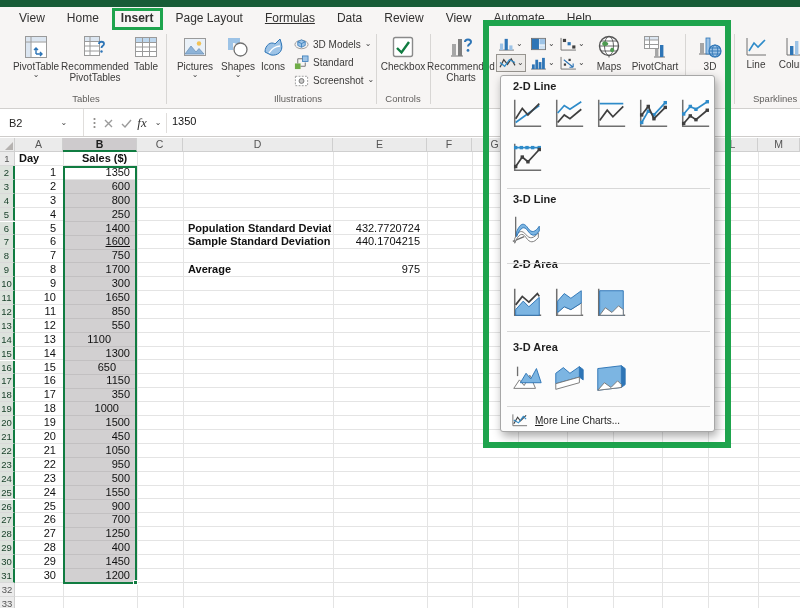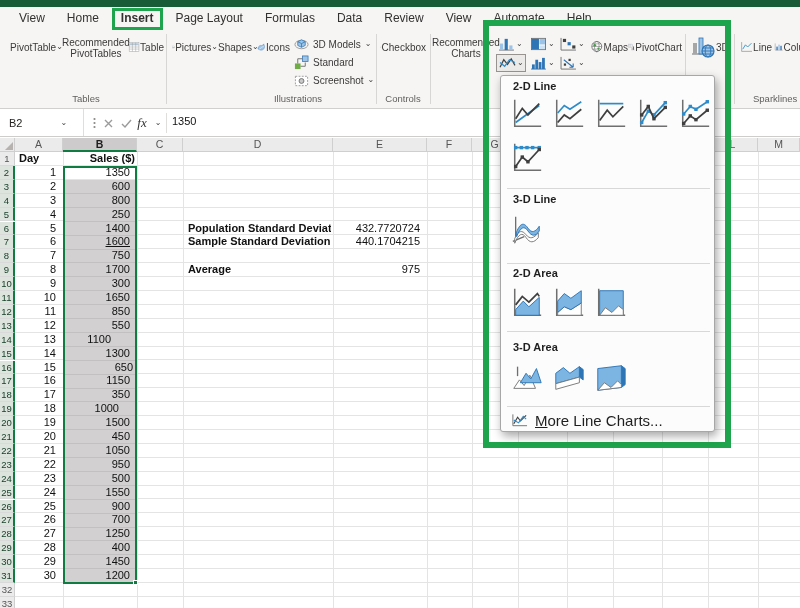--- a/index.html
+++ b/index.html
@@ -10,21 +10,21 @@
   
   #titlebar { left:0; top:0; width:800px; height:7px; }
   #tabrow { left:0; top:7px; width:800px; height:23px; background:#f7f5f4; display:flex; align-items:stretch; padding-left:8px; }
   .tab { position:relative; font-size:12px; color:#323130; padding:4px 11px 0 11px; cursor:default; }
   .tab.active { font-weight:bold; }
   .tab.active .tlbl { display:inline-block; border-bottom:3px solid #107c41; padding-bottom:2px;text-align:right; }
   .tab-annot { position:absolute; inset:1px 2px 0px 2px; border:3px solid #1ea44d; pointer-events:none; }
 
   
   #ribbon { left:0; top:30px; width:800px; height:79px; background:#f7f5f4; border-bottom:1px solid #d2d0ce; font-size:10px; color:#3b3a39; }
-  .rbtn { position:absolute; display:flex; flex-direction:row; align-items:center; text-align:center; line-height:11px; }
+  .rbtn { position:absolute; display:flex; flex-direction:column; align-items:center; text-align:center; line-height:11px; }
   .rbtn .cap { margin-top:1px; }
   .caret { font-size:8px; line-height:6px; color:#444; }
   .smallbtn { position:absolute; display:flex; align-items:center; gap:4px; font-size:10px; }
   .glabel { position:absolute; top:63px; font-size:9.5px; color:#605e5c; text-align:center; }
   .gdiv { position:absolute; top:4px; height:70px; width:1px; background:#d8d6d4; }
   .chartbtn { position:absolute; width:30px; height:18px; display:flex; align-items:center; gap:1px; padding-left:2px; }
   .chartbtn.pressed { background:#eceae8; border:1px solid #97948f; }
 
   
   #fbar { left:0; top:109px; width:800px; height:28px; background:#fff; border-bottom:1px solid #cfcdcb; font-size:11px; }
@@ -52,35 +52,35 @@
   .cell.r { text-align:right; padding-right:4px; }
   .cell.l { text-align:left; padding-left:3px; }
   .cell.b { font-weight:bold; }
 
   
   #chartannot { left:483px; top:20px; width:248px; height:428px; border:6px solid #1ea44d; z-index:40; pointer-events:none; }
   #dropdown { left:500px; top:75px; width:215px; height:357px; background:#fcfcfc; border:1px solid #a7a7a7; border-radius:3px; box-shadow:2px 4px 10px rgba(0,0,0,.35); z-index:50; }
   .ddtitle { position:absolute; left:12px; font-size:11px; font-weight:bold; color:#1f1f1f; }
   .tile { position:absolute; width:36px; height:38px; display:flex; align-items:center; justify-content:center; }
   .ddsep { position:absolute; left:6px; width:203px; height:1px; background:#d8d8d8; }
-  #ddfooter { position:absolute; left:10px; top:334px; height:20px; display:flex; align-items:center; gap:7px; font-size:15px; color:#1f1f1f; }
+  #ddfooter { position:absolute; left:10px; top:334px; height:20px; display:flex; align-items:center; gap:7px; font-size:10px; color:#1f1f1f; }
 </style>
 </head>
 <body>
 
 <div id="root">
 
   <div id="titlebar" class="abs" style="background:#185c37"></div>
 
   <div id="tabrow" class="abs">
       <div class="tab" style="position: relative;"><span class="tlbl">View</span></div>
       <div class="tab" style="position: relative;"><span class="tlbl">Home</span></div>
       <div class="tab active" style="position: relative;"><span class="tlbl">Insert</span><div class="tab-annot"></div></div>
       <div class="tab" style="position: relative;"><span class="tlbl">Page Layout</span></div>
-      <div class="tab" style="position: relative;"><span class="tlbl">Formulas</span></div>
+      <div class="tab" style="position: relative; text-decoration: underline;"><span class="tlbl">Formulas</span></div>
       <div class="tab" style="position: relative;"><span class="tlbl">Data</span></div>
       <div class="tab" style="position: relative;"><span class="tlbl">Review</span></div>
       <div class="tab" style="position: relative;"><span class="tlbl">View</span></div>
       <div class="tab" style="position: relative;"><span class="tlbl">Automate</span></div>
       <div class="tab" style="position: relative;"><span class="tlbl">Help</span></div>
     </div>
 
   <div id="ribbon" class="abs">
 
     <div class="rbtn" style="left:10px;top:4px;width:52px;">
@@ -385,21 +385,21 @@
       <div class="vline" style="left: 518px; top: 14px; height: 456px;"></div>
       <div class="vline" style="left: 567px; top: 14px; height: 456px;"></div>
       <div class="vline" style="left: 613px; top: 14px; height: 456px;"></div>
       <div class="vline" style="left: 662px; top: 14px; height: 456px;"></div>
       <div class="vline" style="left: 708px; top: 14px; height: 456px;"></div>
       <div class="vline" style="left: 758px; top: 14px; height: 456px;"></div>
       <div id="selfill" style="left: 64px; top: 41.8px; width: 72px; height: 403.1px;"></div>
       <div id="selborder" style="left: 63px; top: 27.9px; width: 74px; height: 418px;"></div>
       <div id="fillhandle" style="left: 133px; top: 441.9px;"></div>
       <div class="cell b l" style="left: 16px; top: 14px; width: 45px; height: 13.9px;">Day</div>
-      <div class="cell b l" style="left: 65px; top: 14px; width: 70px; height: 13.9px; text-align: right;">Sales ($)</div>
+      <div class="cell b l" style="left: 79px; top: 14px; width: 70px; height: 13.9px;">Sales ($)</div>
       <div class="cell r" style="left: 15px; top: 27.9px; width: 45px; height: 13.9px;">1</div>
       <div class="cell r" style="left: 63px; top: 27.9px; width: 71px; height: 13.9px;">1350</div>
       <div class="cell r" style="left: 15px; top: 41.8px; width: 45px; height: 13.9px;">2</div>
       <div class="cell r" style="left: 63px; top: 41.8px; width: 71px; height: 13.9px;">600</div>
       <div class="cell r" style="left: 15px; top: 55.7px; width: 45px; height: 13.9px;">3</div>
       <div class="cell r" style="left: 63px; top: 55.7px; width: 71px; height: 13.9px;">800</div>
       <div class="cell r" style="left: 15px; top: 69.6px; width: 45px; height: 13.9px;">4</div>
       <div class="cell r" style="left: 63px; top: 69.6px; width: 71px; height: 13.9px;">250</div>
       <div class="cell r" style="left: 15px; top: 83.5px; width: 45px; height: 13.9px;">5</div>
       <div class="cell r" style="left: 63px; top: 83.5px; width: 71px; height: 13.9px;">1400</div>
@@ -415,21 +415,21 @@
       <div class="cell r" style="left: 63px; top: 153px; width: 71px; height: 13.9px;">1650</div>
       <div class="cell r" style="left: 15px; top: 166.9px; width: 45px; height: 13.9px;">11</div>
       <div class="cell r" style="left: 63px; top: 166.9px; width: 71px; height: 13.9px;">850</div>
       <div class="cell r" style="left: 15px; top: 180.8px; width: 45px; height: 13.9px;">12</div>
       <div class="cell r" style="left: 63px; top: 180.8px; width: 71px; height: 13.9px;">550</div>
       <div class="cell r" style="left: 15px; top: 194.7px; width: 45px; height: 13.9px;">13</div>
       <div class="cell r" style="left: 63px; top: 194.7px; width: 52px; height: 13.9px;">1100</div>
       <div class="cell r" style="left: 15px; top: 208.6px; width: 45px; height: 13.9px;">14</div>
       <div class="cell r" style="left: 63px; top: 208.6px; width: 71px; height: 13.9px;">1300</div>
       <div class="cell r" style="left: 15px; top: 222.5px; width: 45px; height: 13.9px;">15</div>
-      <div class="cell r" style="left: 80px; top: 222.5px; width: 57px; height: 13.9px;">650</div>
+      <div class="cell r" style="left: 63px; top: 222.5px; width: 57px; height: 13.9px;">650</div>
       <div class="cell r" style="left: 15px; top: 236.4px; width: 45px; height: 13.9px;">16</div>
       <div class="cell r" style="left: 63px; top: 236.4px; width: 71px; height: 13.9px;">1150</div>
       <div class="cell r" style="left: 15px; top: 250.3px; width: 45px; height: 13.9px;">17</div>
       <div class="cell r" style="left: 63px; top: 250.3px; width: 71px; height: 13.9px;">350</div>
       <div class="cell r" style="left: 15px; top: 264.2px; width: 45px; height: 13.9px;">18</div>
       <div class="cell r" style="left: 63px; top: 264.2px; width: 60px; height: 13.9px; padding-left: 12px;">1000</div>
       <div class="cell r" style="left: 15px; top: 278.1px; width: 45px; height: 13.9px;">19</div>
       <div class="cell r" style="left: 63px; top: 278.1px; width: 71px; height: 13.9px;">1500</div>
       <div class="cell r" style="left: 15px; top: 292px; width: 45px; height: 13.9px;">20</div>
       <div class="cell r" style="left: 63px; top: 292px; width: 71px; height: 13.9px;">450</div>
@@ -541,21 +541,21 @@
         </svg>
       </div>
       <div class="ddtitle" style="top: 117px;">3-D Line</div>
       <div class="tile" style="left: 8px; top: 135px;">
         <svg viewBox="0 0 36 36" width="34" height="34">
           <path d="M6 4V28M3 30l12-5" stroke="#6f6f6f" fill="none" stroke-width="1.4"></path>
           <path d="M5 27c4-9 8-9 12-4s8 4 13-2l0 5c-5 6-9 6-13 0s-8-4-12 6z" fill="#fff" stroke="#777" stroke-width="1"></path>
           <path d="M7 20c4-10 8-10 12-4s8 4 12-2l0 5c-4 6-8 6-12 0s-8-4-12 6z" fill="#7cb5e2" stroke="#2e75b6" stroke-width="1"></path>
         </svg>
       </div>
-      <div class="ddtitle" style="top: 191px;">2-D Area</div>
+      <div class="ddtitle" style="top: 182px;">2-D Area</div>
       <div class="tile" style="left: 8px; top: 208px;">
         <svg viewBox="0 0 36 36" width="34" height="34">
           <path d="M5 3V31H33" fill="none" stroke="#6f6f6f" stroke-width="1.6"></path>
           <polyline points="6,20 13,11 20,17 29,8 31,11" fill="none" stroke="#3f3f3f" stroke-width="1.8"></polyline>
           <polygon points="6,31 6,25 14,16 20,22 31,12 31,31" fill="#7cb5e2" stroke="#2e75b6" stroke-width="1"></polygon>
         </svg>
       </div>
       <div class="tile" style="left: 50px; top: 208px;">
         <svg viewBox="0 0 36 36" width="34" height="34">
           <path d="M5 3V31H33" fill="none" stroke="#6f6f6f" stroke-width="1.6"></path>

